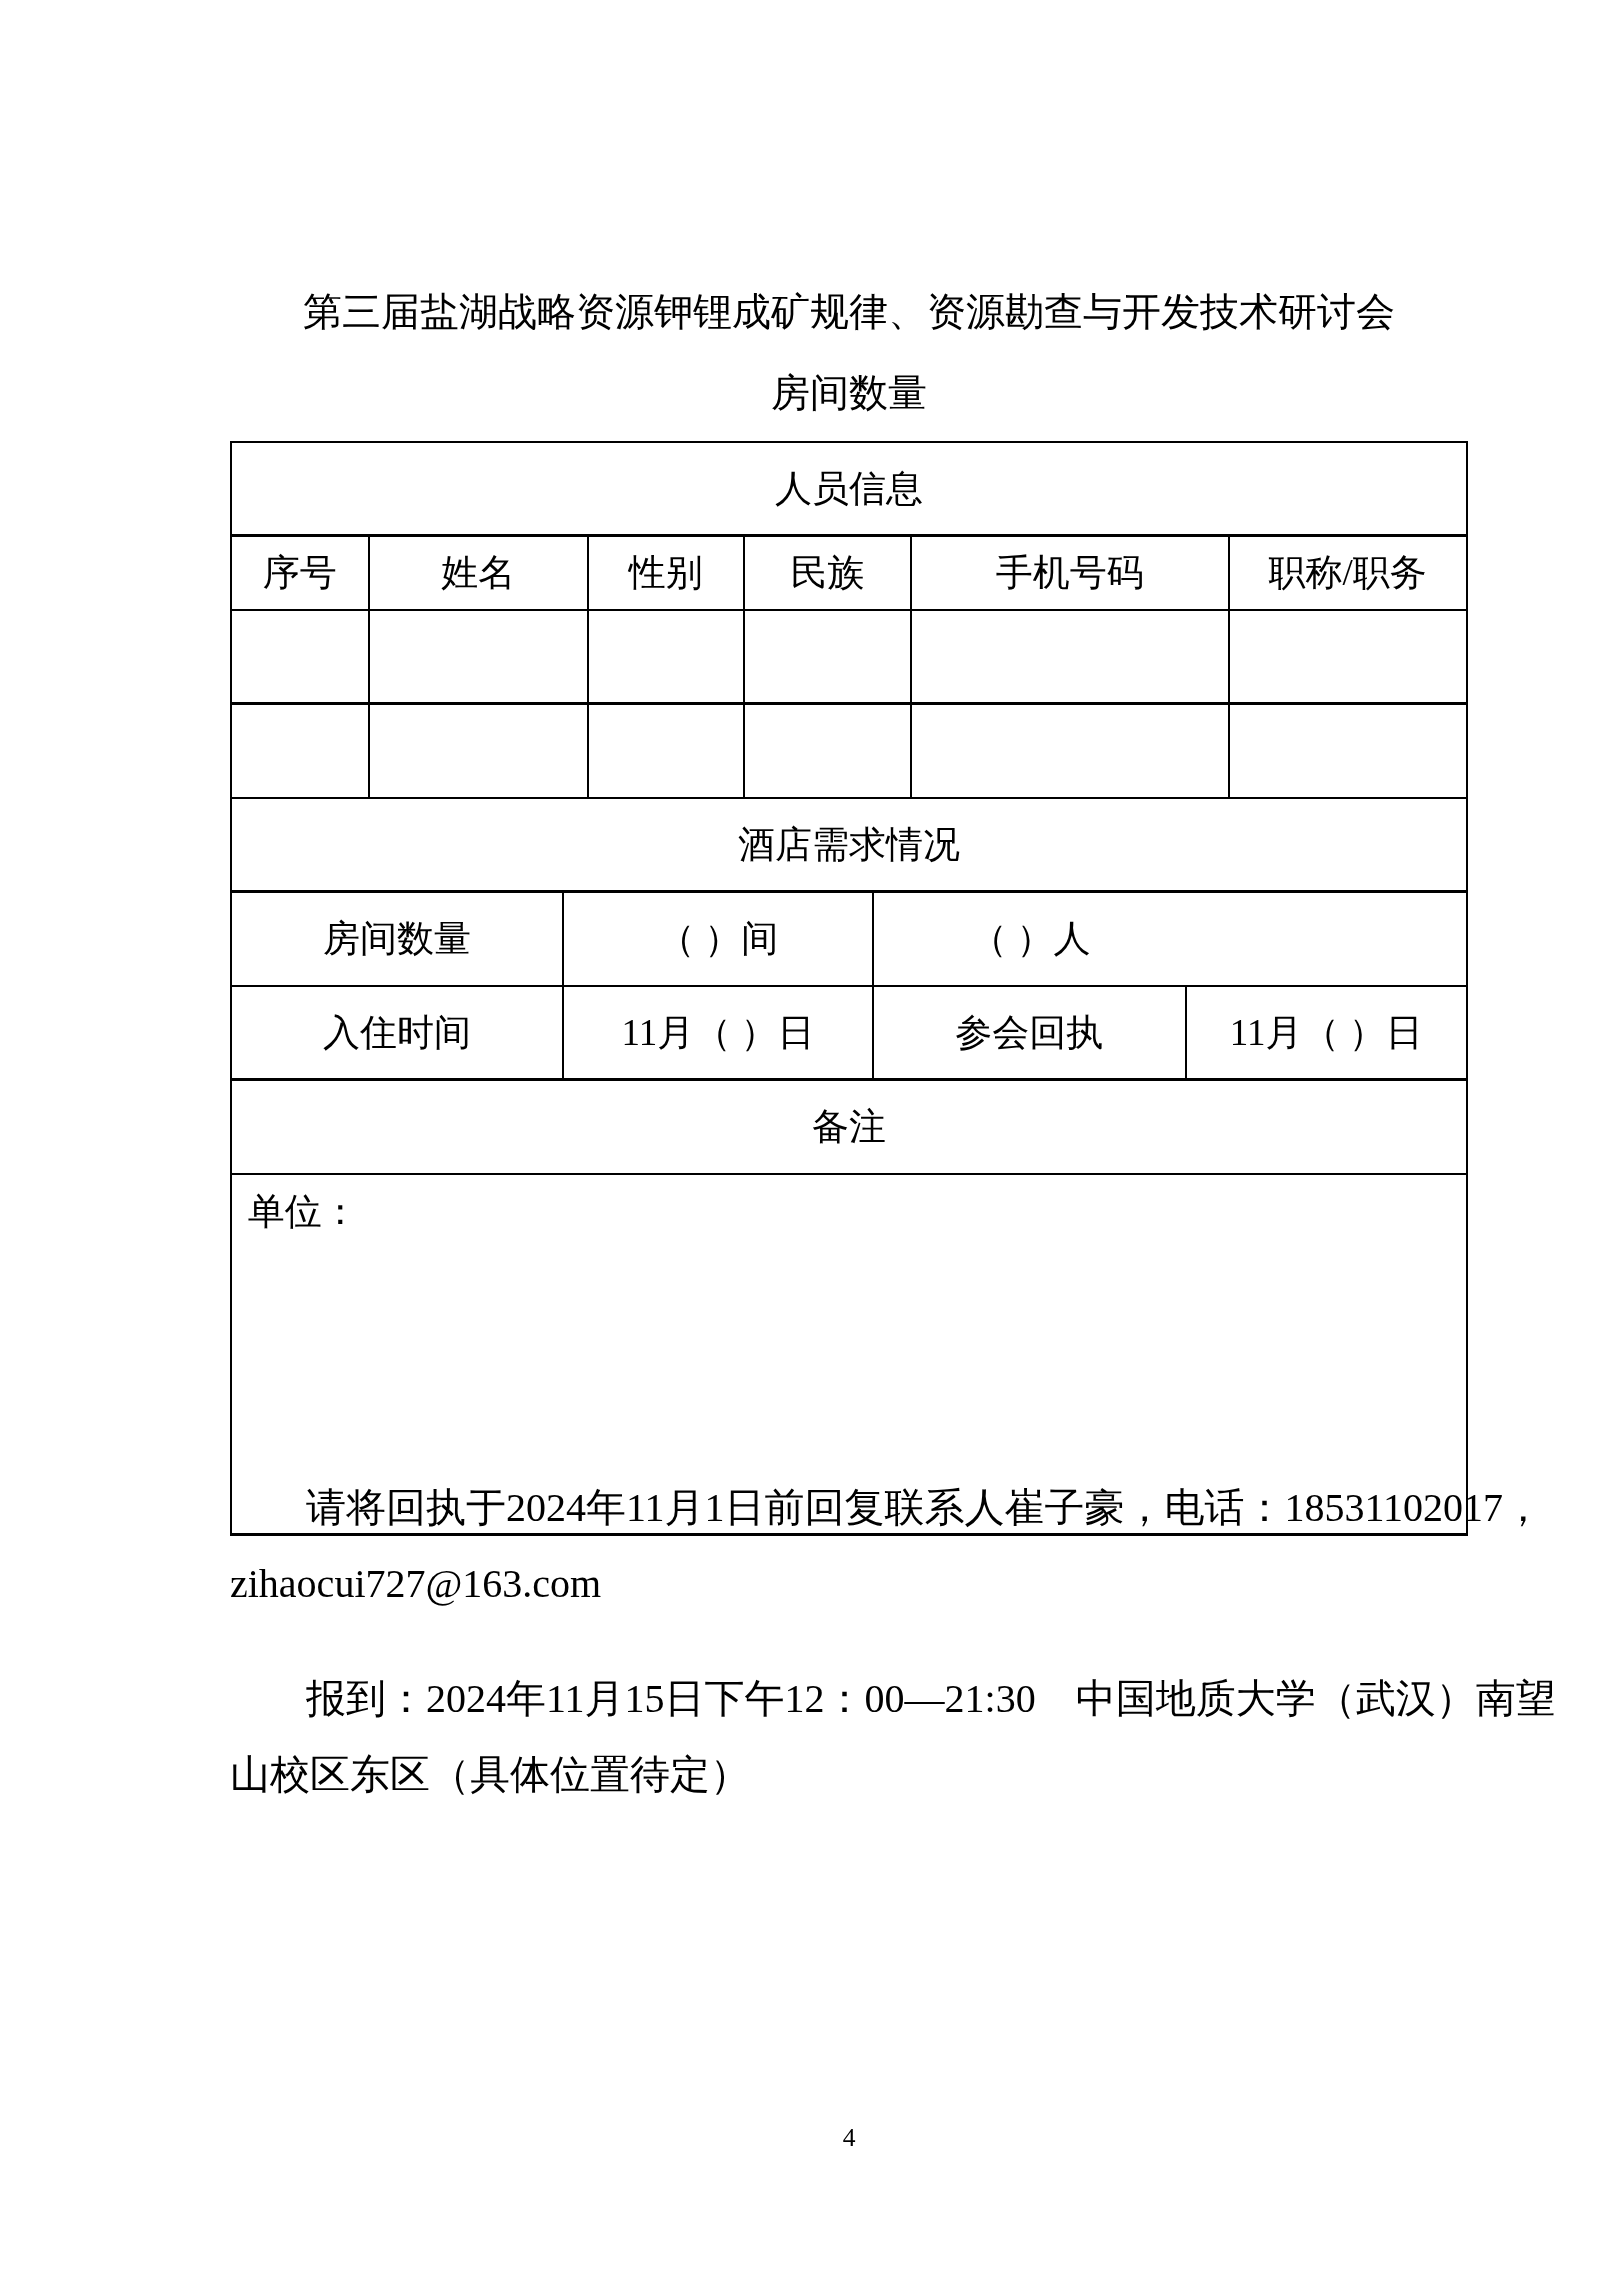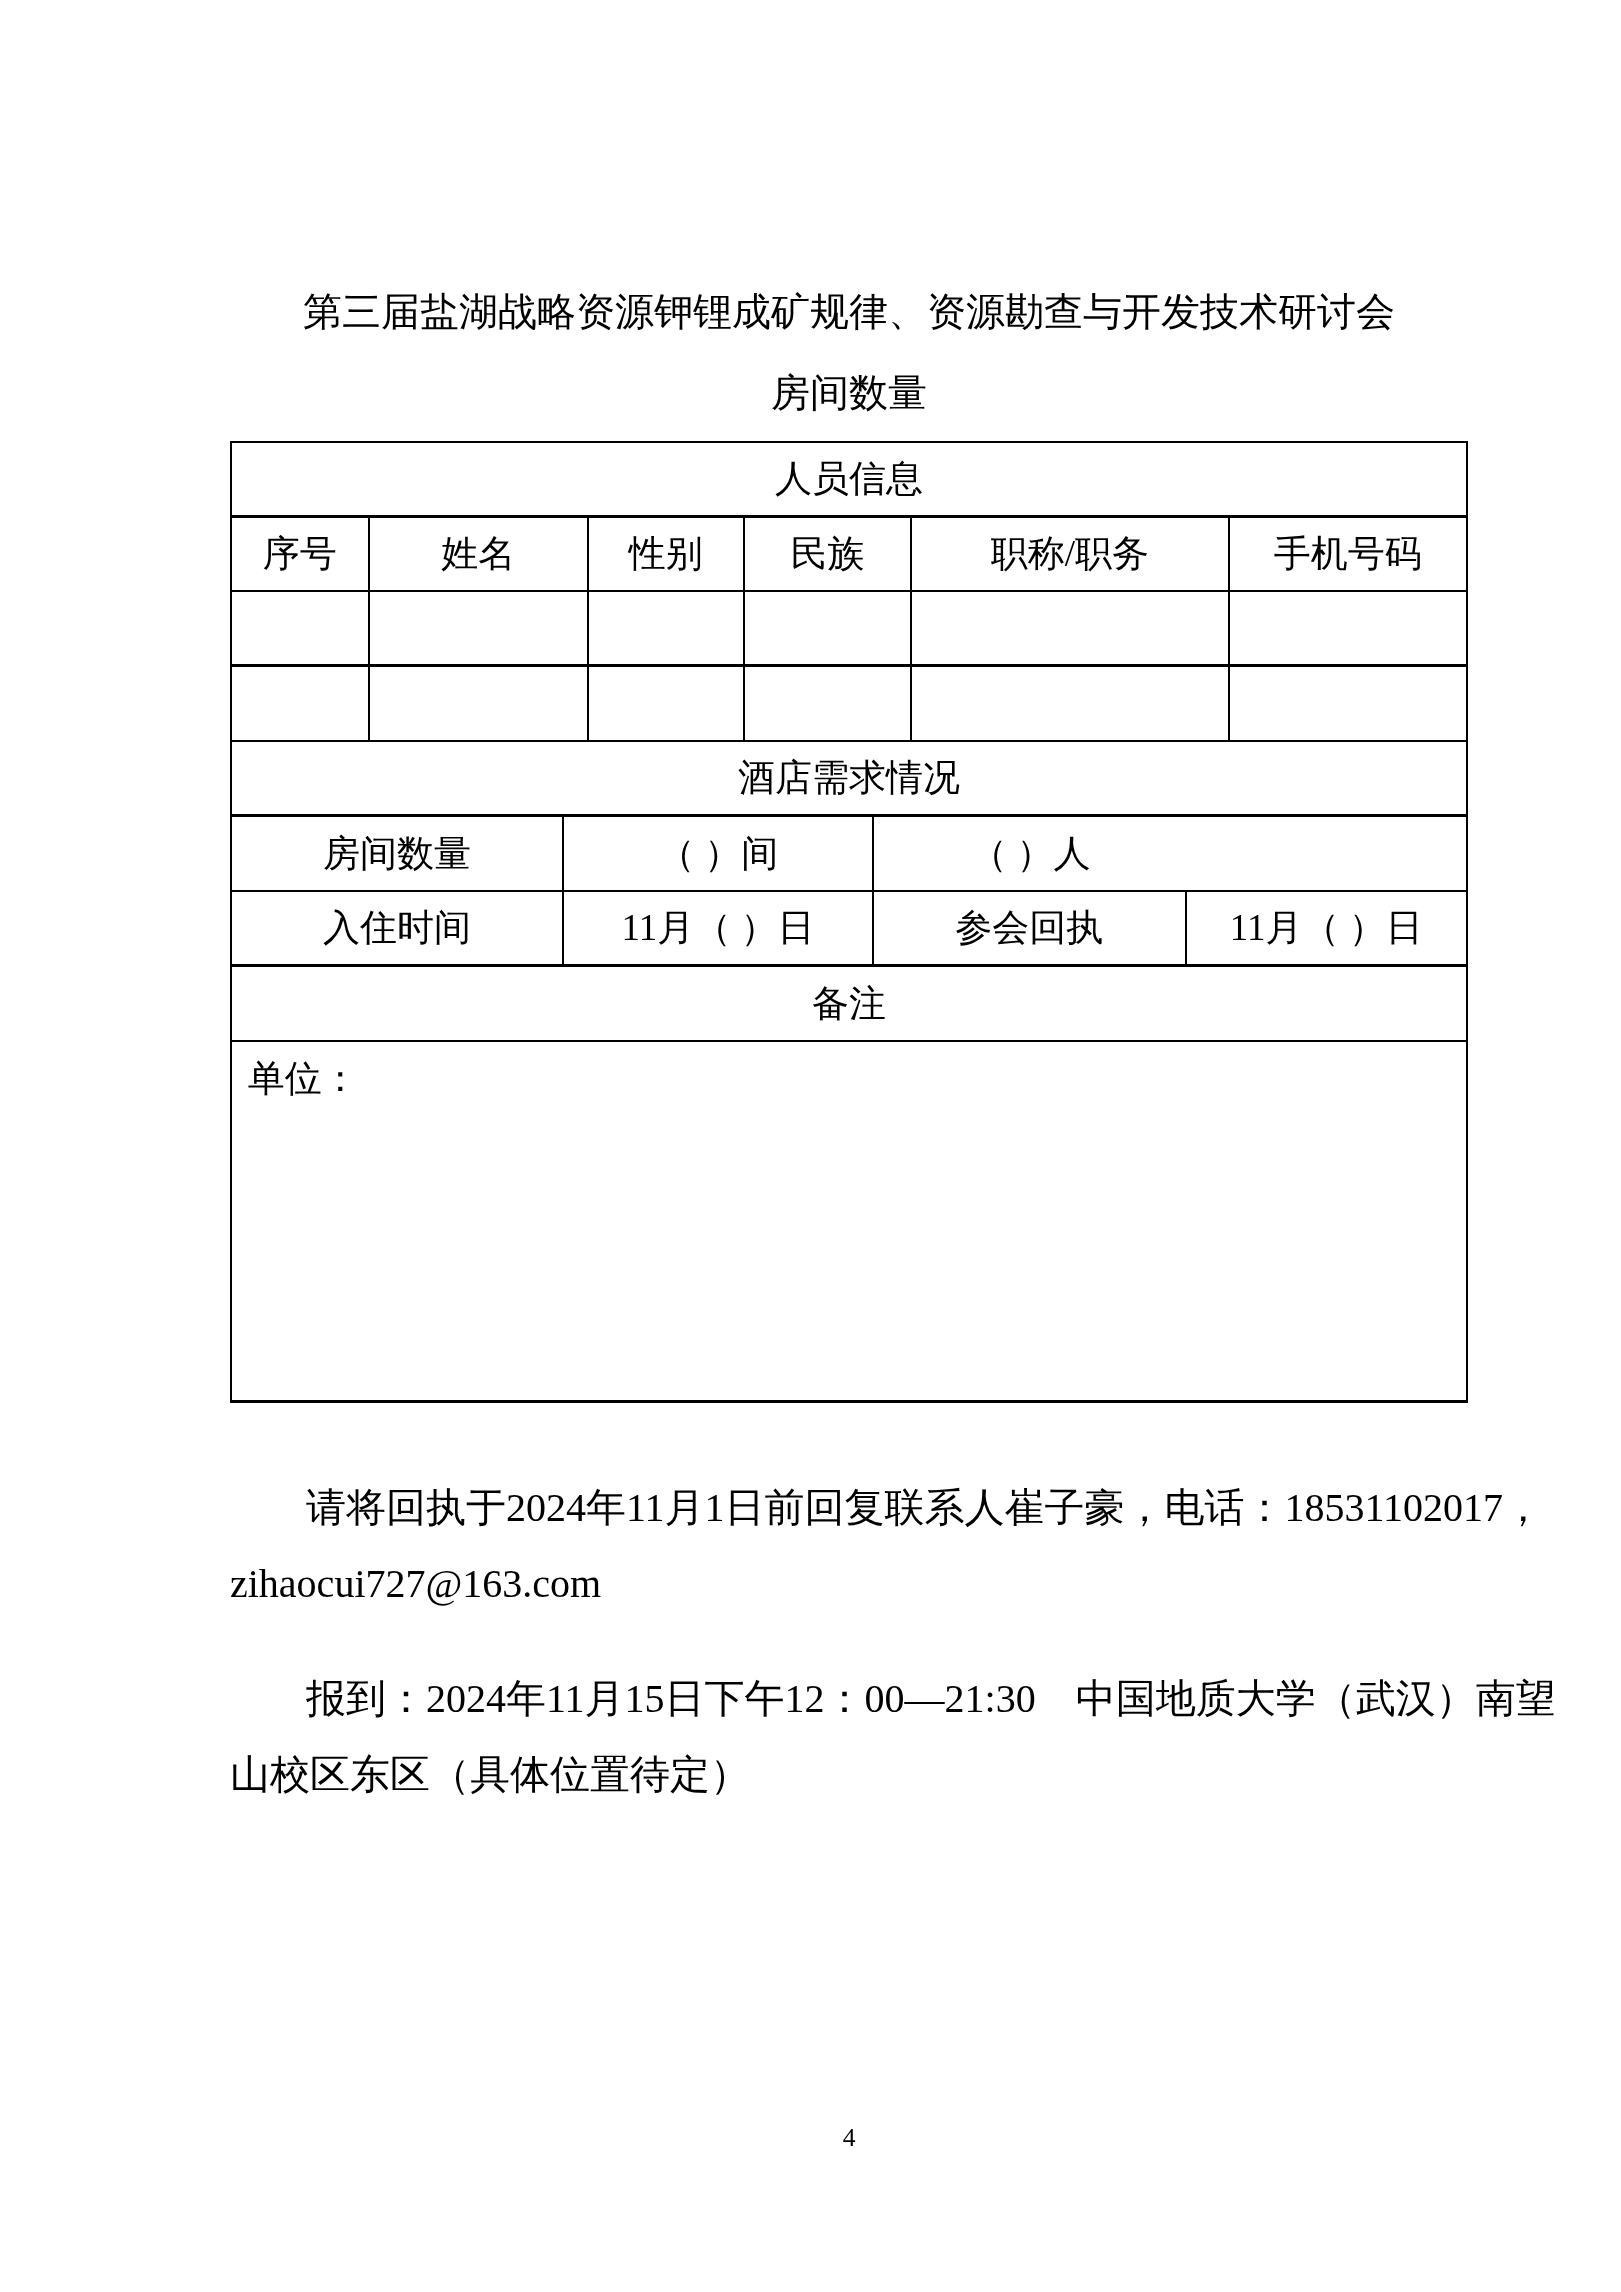--- a/index.html
+++ b/index.html
@@ -59,21 +59,21 @@
     display: flex;
     align-items: center;
     justify-content: center;
     text-align: center;
     border-right: 2px solid #000;
     overflow: hidden;
     white-space: nowrap;
   }
   .t-cell:last-child { border-right: none; }
 
-  .h77 { height: 75px; }
+  .h77 { height: 94px; }
   .h76 { height: 74px; }
   .unit-row {
     height: 358px;
     display: block;
     padding: 11.8px 15.7px;
     text-align: left;
   }
 
   
   .paragraphs {
@@ -108,22 +108,22 @@
 
   <div class="form-table">
 
     <div class="t-row t-span thick h77">人员信息</div>
 
     <div class="t-row t-grid person h76">
       <div class="t-cell">序号</div>
       <div class="t-cell">姓名</div>
       <div class="t-cell">性别</div>
       <div class="t-cell">民族</div>
+      <div class="t-cell">手机号码</div>
       <div class="t-cell">职称/职务</div>
-      <div class="t-cell">手机号码</div>
     </div>
 
     <div class="t-row t-grid person thick h77">
       <div class="t-cell"></div>
       <div class="t-cell"></div>
       <div class="t-cell"></div>
       <div class="t-cell"></div>
       <div class="t-cell"></div>
       <div class="t-cell"></div>
     </div>

